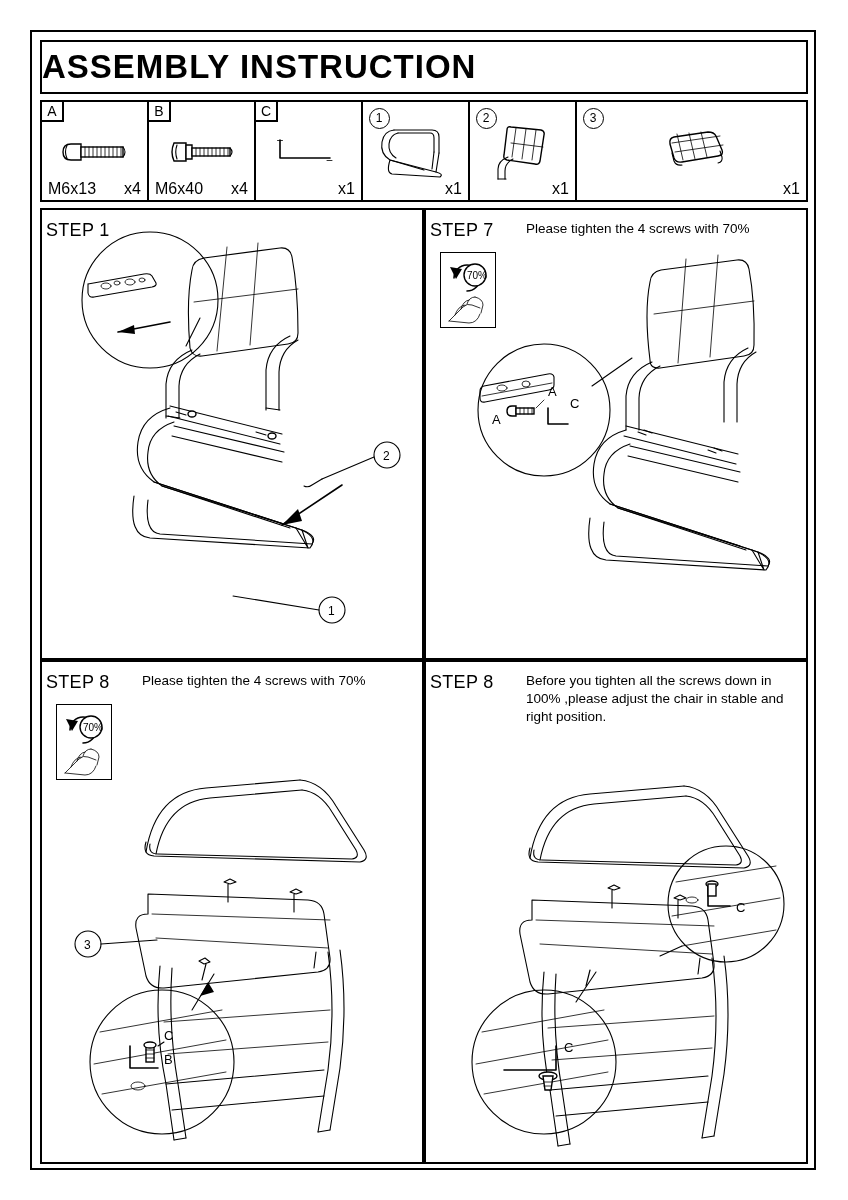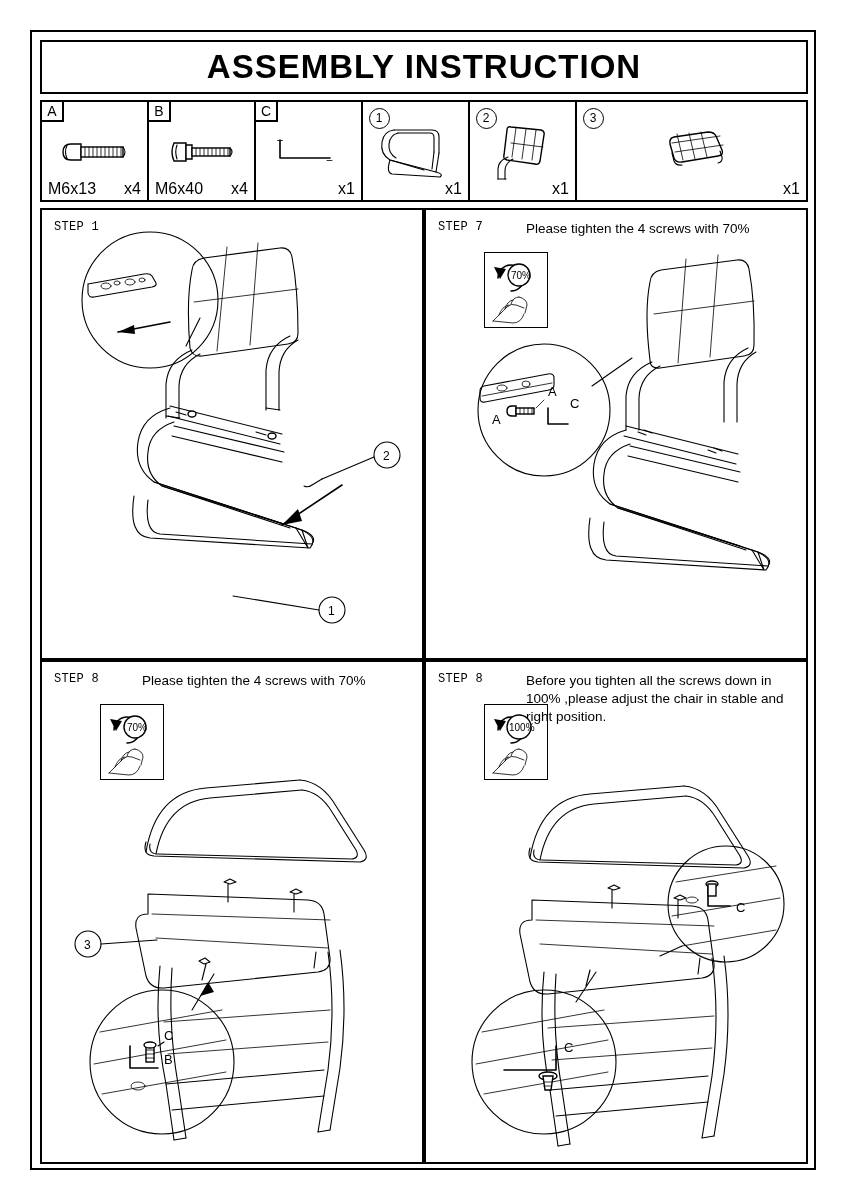--- a/index.html
+++ b/index.html
@@ -33,21 +33,21 @@
   .title-band {
     position: absolute;
     left: 8px;
     top: 8px;
     width: 768px;
     height: 54px;
     border: 2px solid #000;
     box-sizing: border-box;
     display: flex;
     align-items: center;
-    justify-content: center;
+    justify-content: flex-start;
   }
   .title-band .title-text {
     font-size: 33px;
     font-weight: bold;
     letter-spacing: 1px;
   }
   
   .parts {
     position: absolute;
     left: 8px;
@@ -129,44 +129,42 @@
     border: 2px solid #000;
     box-sizing: border-box;
   }
   #step1 { left: 8px;   top: 176px; width: 384px; height: 452px; }
   #step2 { left: 392px; top: 176px; width: 384px; height: 452px; }
   #step3 { left: 8px;   top: 628px; width: 384px; height: 504px; }
   #step4 { left: 392px; top: 628px; width: 384px; height: 504px; }
 
   .step-label {
     position: absolute;
-    left: 12px;
+    left: 4px;
     top: 10px;
-    font-size: 12px;
+    font-size: 18px;
     font-weight: normal;
     letter-spacing: 0.3px;
-    font-family: Liberation Mono, monospace;
   }
   .step-note {
     position: absolute;
     left: 100px;
     top: 10px;
     right: 6px;
     font-size: 13.5px;
     line-height: 1.33;
   }
   .torque-box {
     position: absolute;
     left: 14px;
     top: 42px;
-    width: 64px;
+    width: 56px;
     height: 76px;
     border: 1.6px solid #000;
     box-sizing: border-box;
-    margin-left: 44px;
   }
   .art {
     position: absolute;
     inset: 0;
     pointer-events: none;
   }
   svg { display: block; }
   .ln { fill: none; stroke: #000; stroke-width: 1.6; stroke-linecap: round; stroke-linejoin: round; }
   .ln-thin { fill: none; stroke: #000; stroke-width: 1.1; stroke-linecap: round; stroke-linejoin: round; }
   .ln-hair { fill: none; stroke: #000; stroke-width: 0.8; stroke-linecap: round; stroke-linejoin: round; }
@@ -465,32 +463,20 @@
           <text class="txt" x="122" y="402">B</text>
           <ellipse class="ln-hair" cx="96" cy="424" rx="7" ry="4"></ellipse>
           <path class="ln-thin" d="M150 348 l22 -36"></path>
         </svg>
       </div>
     </div>
 
     <div class="step" id="step4">
       <div class="step-label">STEP 8</div>
       <div class="step-note">Before you tighten all the screws down in 100% ,please adjust the chair in stable and  right position.</div>
-      <div class="torque-box">
-        <svg width="53" height="73" viewBox="0 0 53 73">
-          <path class="ln" stroke-width="4" d="M13 25 a13 13 0 1 1 13 13"></path>
-          <path class="fillk" d="M9 14 l12 2 l-6 10 z"></path>
-          <circle class="fillw" cx="34" cy="22" r="12"></circle>
-          <text class="txt-sm" x="24" y="26">100%</text>
-          <path class="ln-hair" d="M8 68 l14 -14 q4 -4 9 -2 l8 3"></path>
-          <path class="ln-hair" d="M14 62 q3 -9 10 -10 M20 56 q2 -8 8 -9 M26 51 q2 -7 8 -7"></path>
-          <path class="ln-hair" d="M34 44 q8 2 8 8 l-2 8"></path>
-          <path class="ln-hair" d="M8 68 l20 2 q8 0 11 -9"></path>
-        </svg>
-      </div>
       <div class="art">
         <svg width="380" height="500" viewBox="0 0 380 500">
 
           <path class="ln-thin" d="M104 196 q10 -60 60 -64 l94 -8"></path>
           <path class="ln-thin" d="M114 198 q10 -52 54 -56 l92 -8"></path>
           <path class="ln-thin" d="M258 124 q22 2 36 26 l28 44 q6 10 -4 12 l-206 -6 q-12 -1 -8 -14"></path>
           <path class="ln-thin" d="M260 134 q18 2 30 22 l24 38 q4 8 -4 9 l-194 -5 q-10 0 -8 -10"></path>
 
           <path class="ln-thin" d="M106 238 l160 6 q14 1 16 14 l6 44 q1 12 -12 14 l-154 16 q-14 1 -18 -12 l-10 -48 q-2 -14 12 -14 z"></path>
           <path class="ln-hair" d="M110 258 l178 6 M114 282 l172 10"></path>

